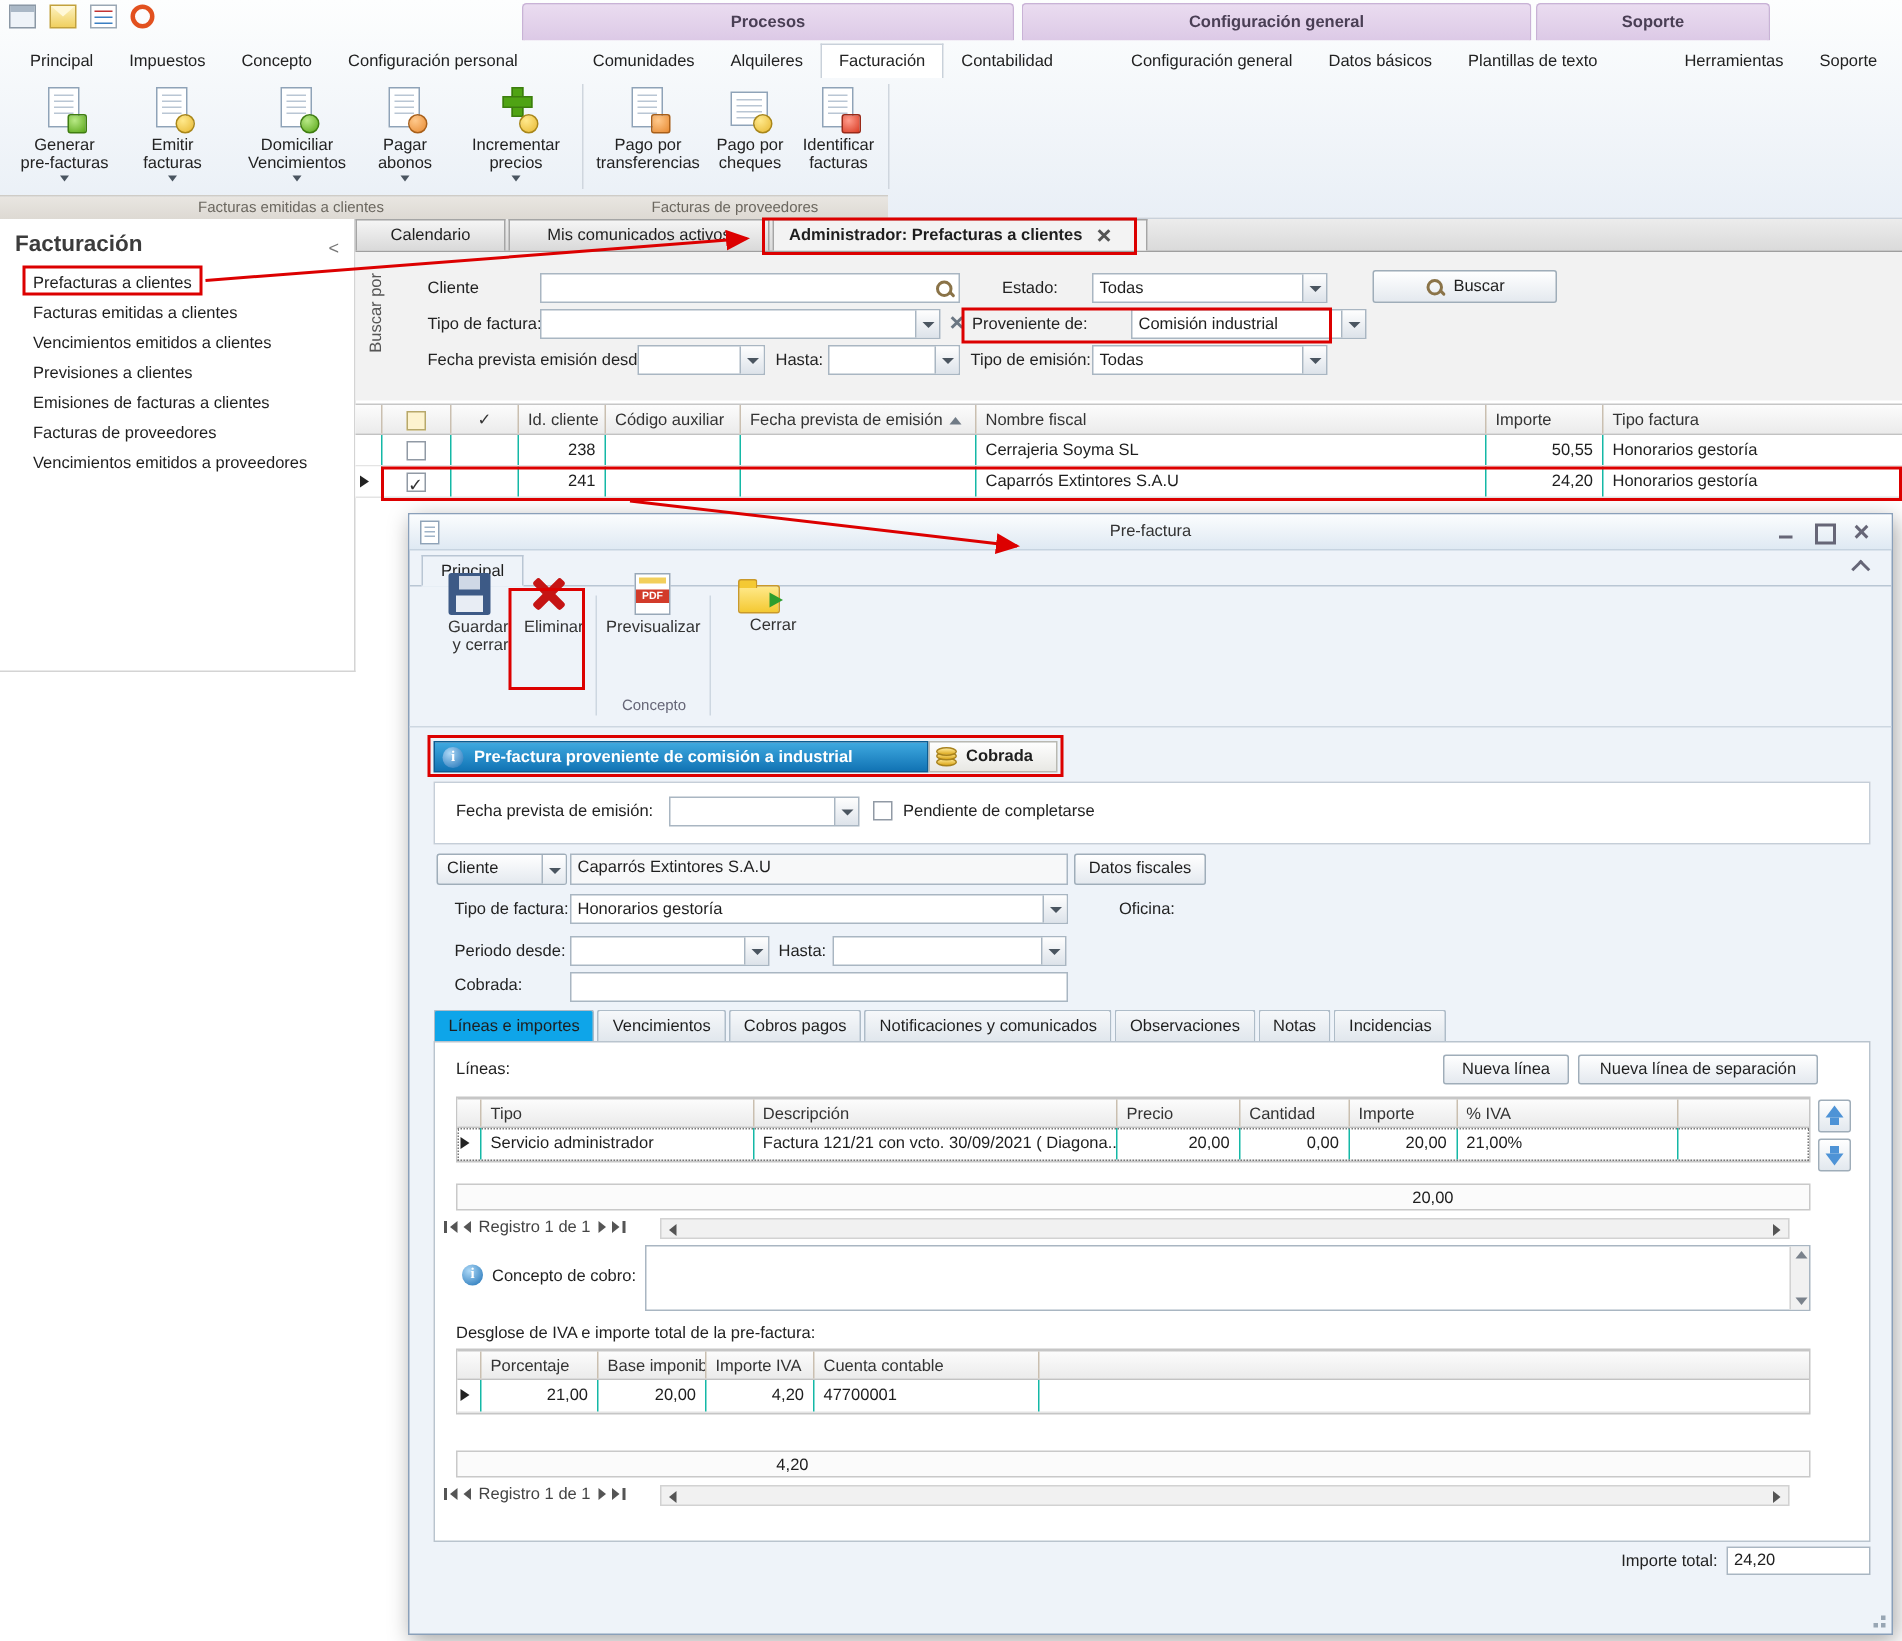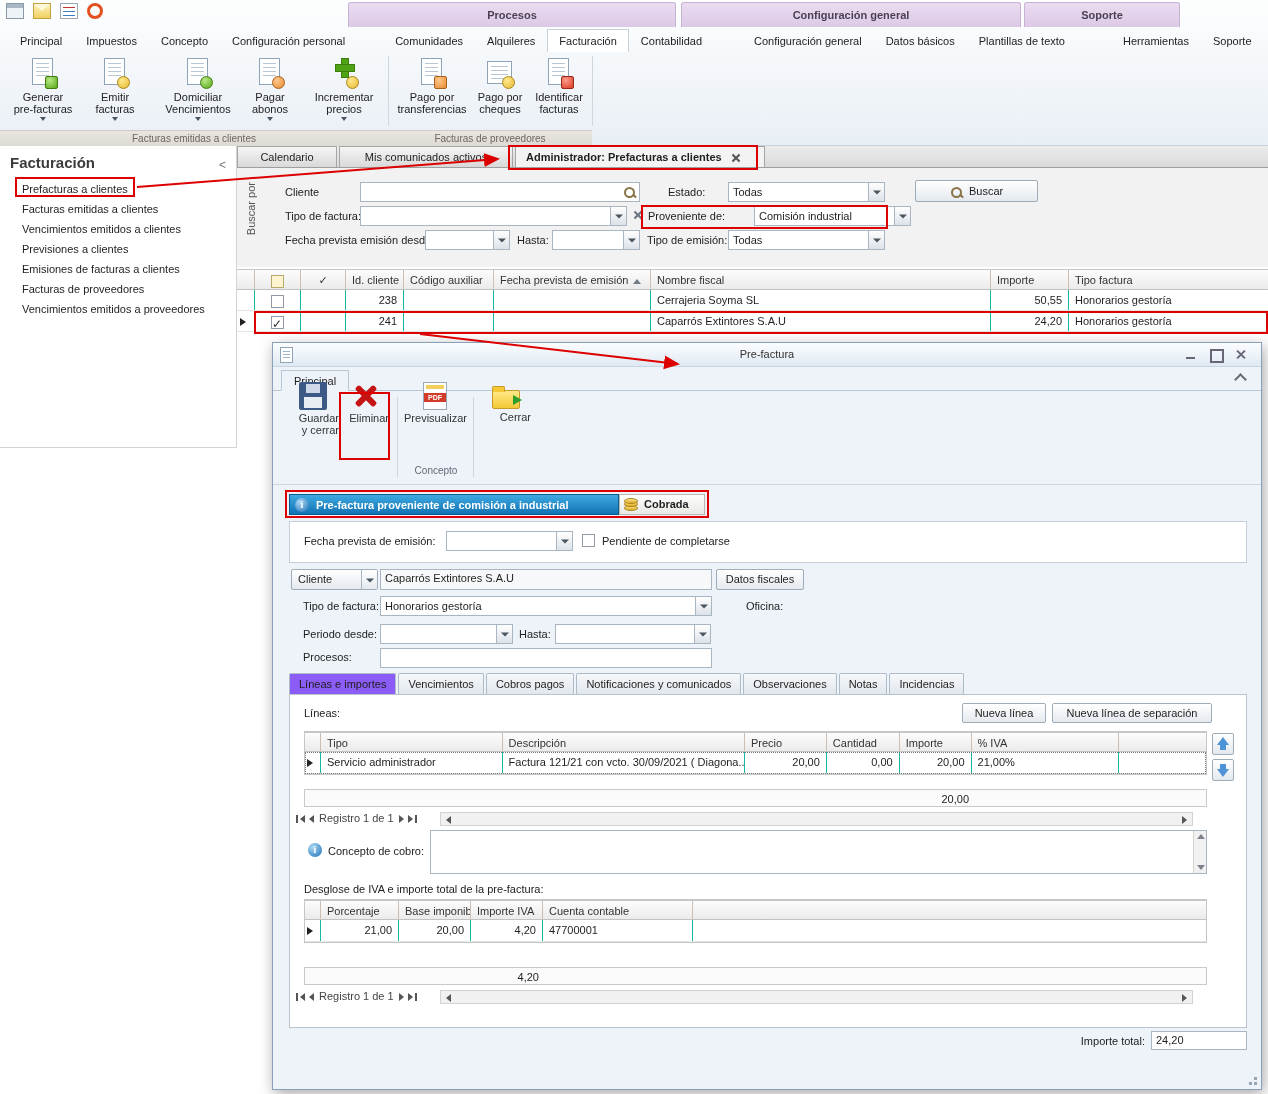--- a/index.html
+++ b/index.html
@@ -110,21 +110,21 @@
 .info::after{content:"i";position:absolute;left:0;right:0;top:0;bottom:0;color:#fff;font-weight:bold;font-size:10px;text-align:center;line-height:14px;font-family:"Liberation Serif",serif}
 .banner-badge{position:absolute;height:21px;background:linear-gradient(#fefefe,#e8e8e4);border:1px solid #b9b9b2;font-weight:bold;line-height:19px;padding-left:24px}
 .coins{position:absolute;left:4px;top:3px;width:16px;height:13px}
 .coins i{position:absolute;left:0;width:14px;height:6px;background:linear-gradient(#ffe893,#dca91f);border:1px solid #a8821c;border-radius:50%}
 .wpanel{position:absolute;background:#fff;border:1px solid #c5ced8}
 .field{position:absolute;height:20px;background:#fff;border:1px solid #a9b6c2;padding:2px 4px;white-space:nowrap;overflow:hidden}
 .splitbtn{position:absolute;height:21px;background:linear-gradient(#fff,#e4e9ef);border:1px solid #9fadb9;border-radius:2px}
 .splitbtn .sp{position:absolute;left:6px;top:3px}
 .itabs{position:absolute;display:flex}
 .itab{height:21px;line-height:20px;padding:0 9px;background:linear-gradient(#f6f8fa,#e1e7ed);border:1px solid #aebcc8;border-bottom:none;margin-right:2px;border-radius:2px 2px 0 0;white-space:nowrap}
-.itab.active{background:#8b5cf6}
+.itab.active{background:#0ea5e9}
 .gpanel{position:absolute;background:#fff;border:1px solid #b9c4ce}
 .g2 .trow{height:22px}
 .g2 .trow.h{height:20px}
 .sumrow{position:absolute;height:18px;border:1px solid #c9c9c9;background:#fbfbfb}
 .sumrow span{position:absolute;top:1px;line-height:16px}
 .pager{position:absolute;height:16px;line-height:15px;color:#444;white-space:nowrap}
 .vt{display:inline-block;width:0;height:0;border-top:4px solid transparent;border-bottom:4px solid transparent;vertical-align:middle;margin:0 2px}
 .vl{border-right:5px solid #555}
 .vr{border-left:5px solid #555}
 .bar{display:inline-block;width:2px;height:8px;background:#555;vertical-align:middle}
@@ -442,21 +442,21 @@
         <i class="tri"></i>
       </span>
   </div>
   <div class="lbl" style="left:246px;top:285px">Hasta:</div>
   <div class="combo" style="left:282px;top:281px;width:156px">
     <span class="dbtn">
         <i class="tri"></i>
       </span>
   </div>
 
-  <div class="lbl" style="left:30px;top:308px">Procesos:</div>
+  <div class="lbl" style="left:30px;top:308px">Cobrada:</div>
   <div class="field" style="left:107px;top:305px;width:332px"></div>
 
   <div class="itabs" style="left:16px;top:330px">
     <div class="itab active">Líneas e importes</div>
     <div class="itab">Vencimientos</div>
     <div class="itab">Cobros pagos</div>
     <div class="itab">Notificaciones y comunicados</div>
     <div class="itab">Observaciones</div>
     <div class="itab">Notas</div>
     <div class="itab">Incidencias</div>

